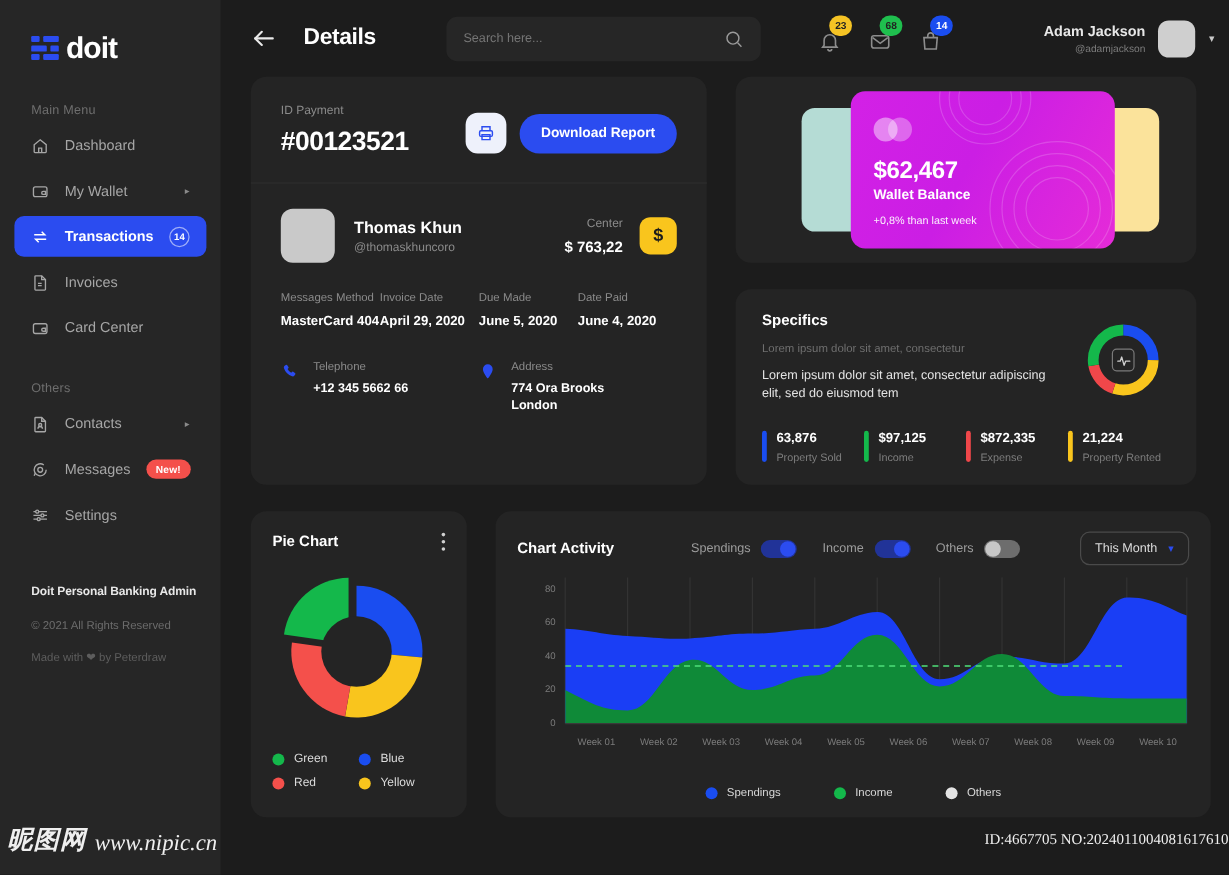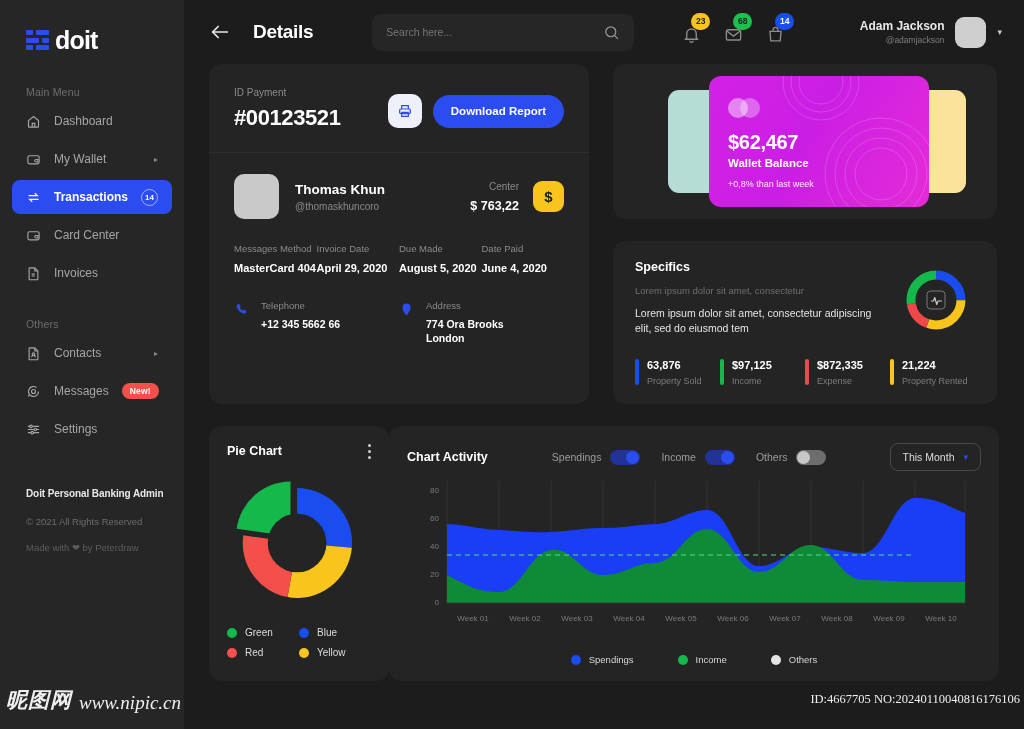--- a/index.html
+++ b/index.html
@@ -166,21 +166,21 @@
     display: flex; align-items: center; justify-content: center;
   }
   .sp-donut-icon svg { width: 12px; height: 12px; color: #cfcfcf; }
   .sp-stats { display: flex; margin-top: 23px; }
   .sp-stat { flex: 1 1 0; display: flex; gap: 8px; }
   .sp-bar { width: 4px; border-radius: 2px; flex: 0 0 4px; height: 26px; }
   .sp-v { color: #fff; font-size: 11px; font-weight: bold; }
   .sp-l { color: #7d7d7d; font-size: 9px; margin-top: 5px; }
 
   
-  .row2 { display: flex; margin-top: 22px; }
+  .row2 { display: flex; gap: 24px; margin-top: 22px; }
   .piecard { width: 180px; height: 255px; padding: 18px 18px 0 18px; position: relative; }
   .pc-head { display: flex; align-items: flex-start; }
   .pc-title { color: #fff; font-size: 12.5px; font-weight: bold; }
   .pc-dots { margin-left: auto; color: #d0d0d0; font-size: 13px; line-height: 6px; cursor: pointer; letter-spacing: 0; }
   .pc-dots span { display: block; width: 3px; height: 3px; border-radius: 50%; background: #d0d0d0; margin-bottom: 3px; }
   .pc-chart { margin-top: 5px; display: flex; justify-content: center; }
   .pc-legend { display: flex; flex-wrap: wrap; margin-top: 8px; row-gap: 9px; }
   .pl-item { width: 50%; display: flex; align-items: center; gap: 8px; }
   .pl-dot { width: 10px; height: 10px; border-radius: 50%; flex: 0 0 10px; }
   .pl-txt { color: #dcdcdc; font-size: 10px; }
@@ -272,36 +272,36 @@
             <path d="M20 15H6l4 4"></path>
           </svg>
         </span>
       <span class="nav-label">Transactions</span>
       <span class="nav-badge">14</span>
     </div>
 
     <div class="nav-item">
       <span class="ico">
           <svg viewBox="0 0 24 24" fill="none" stroke="currentColor" stroke-width="1.8">
-            <rect x="3" y="6" width="18" height="13" rx="2.5"></rect>
-            <path d="M16 12h3v4h-3a2 2 0 0 1 0-4z"></path>
+            <path d="M6 3h8l5 5v13a1 1 0 0 1-1 1H6a1 1 0 0 1-1-1V4a1 1 0 0 1 1-1z"></path>
+            <path d="M14 3v5h5"></path>
+            <path d="M9 13h5M9 16h5"></path>
           </svg>
         </span>
-      <span class="nav-label">Card Center</span>
+      <span class="nav-label">Invoices</span>
     </div>
 
     <div class="nav-item">
       <span class="ico">
           <svg viewBox="0 0 24 24" fill="none" stroke="currentColor" stroke-width="1.8">
-            <path d="M6 3h8l5 5v13a1 1 0 0 1-1 1H6a1 1 0 0 1-1-1V4a1 1 0 0 1 1-1z"></path>
-            <path d="M14 3v5h5"></path>
-            <path d="M9 13h5M9 16h5"></path>
+            <rect x="3" y="6" width="18" height="13" rx="2.5"></rect>
+            <path d="M16 12h3v4h-3a2 2 0 0 1 0-4z"></path>
           </svg>
         </span>
-      <span class="nav-label">Invoices</span>
+      <span class="nav-label">Card Center</span>
     </div>
 
     <div class="sec-label">Others</div>
 
     <div class="nav-item">
       <span class="ico">
           <svg viewBox="0 0 24 24" fill="none" stroke="currentColor" stroke-width="1.8">
             <path d="M6 3h8l5 5v13a1 1 0 0 1-1 1H6a1 1 0 0 1-1-1V4a1 1 0 0 1 1-1z"></path>
             <path d="M14 3v5h5"></path>
             <circle cx="12" cy="13" r="2"></circle>
@@ -439,21 +439,21 @@
             <div class="meta-col">
               <div class="ml">Messages Method</div>
               <div class="mv">MasterCard 404</div>
             </div>
             <div class="meta-col">
               <div class="ml">Invoice Date</div>
               <div class="mv">April 29, 2020</div>
             </div>
             <div class="meta-col">
               <div class="ml">Due Made</div>
-              <div class="mv">August 5, 2020</div>
+              <div class="mv">June 5, 2020</div>
             </div>
             <div class="meta-col">
               <div class="ml">Date Paid</div>
               <div class="mv">June 4, 2020</div>
             </div>
           </div>
 
           <div class="contact-grid">
             <div class="contact">
               <span class="c-ico">

